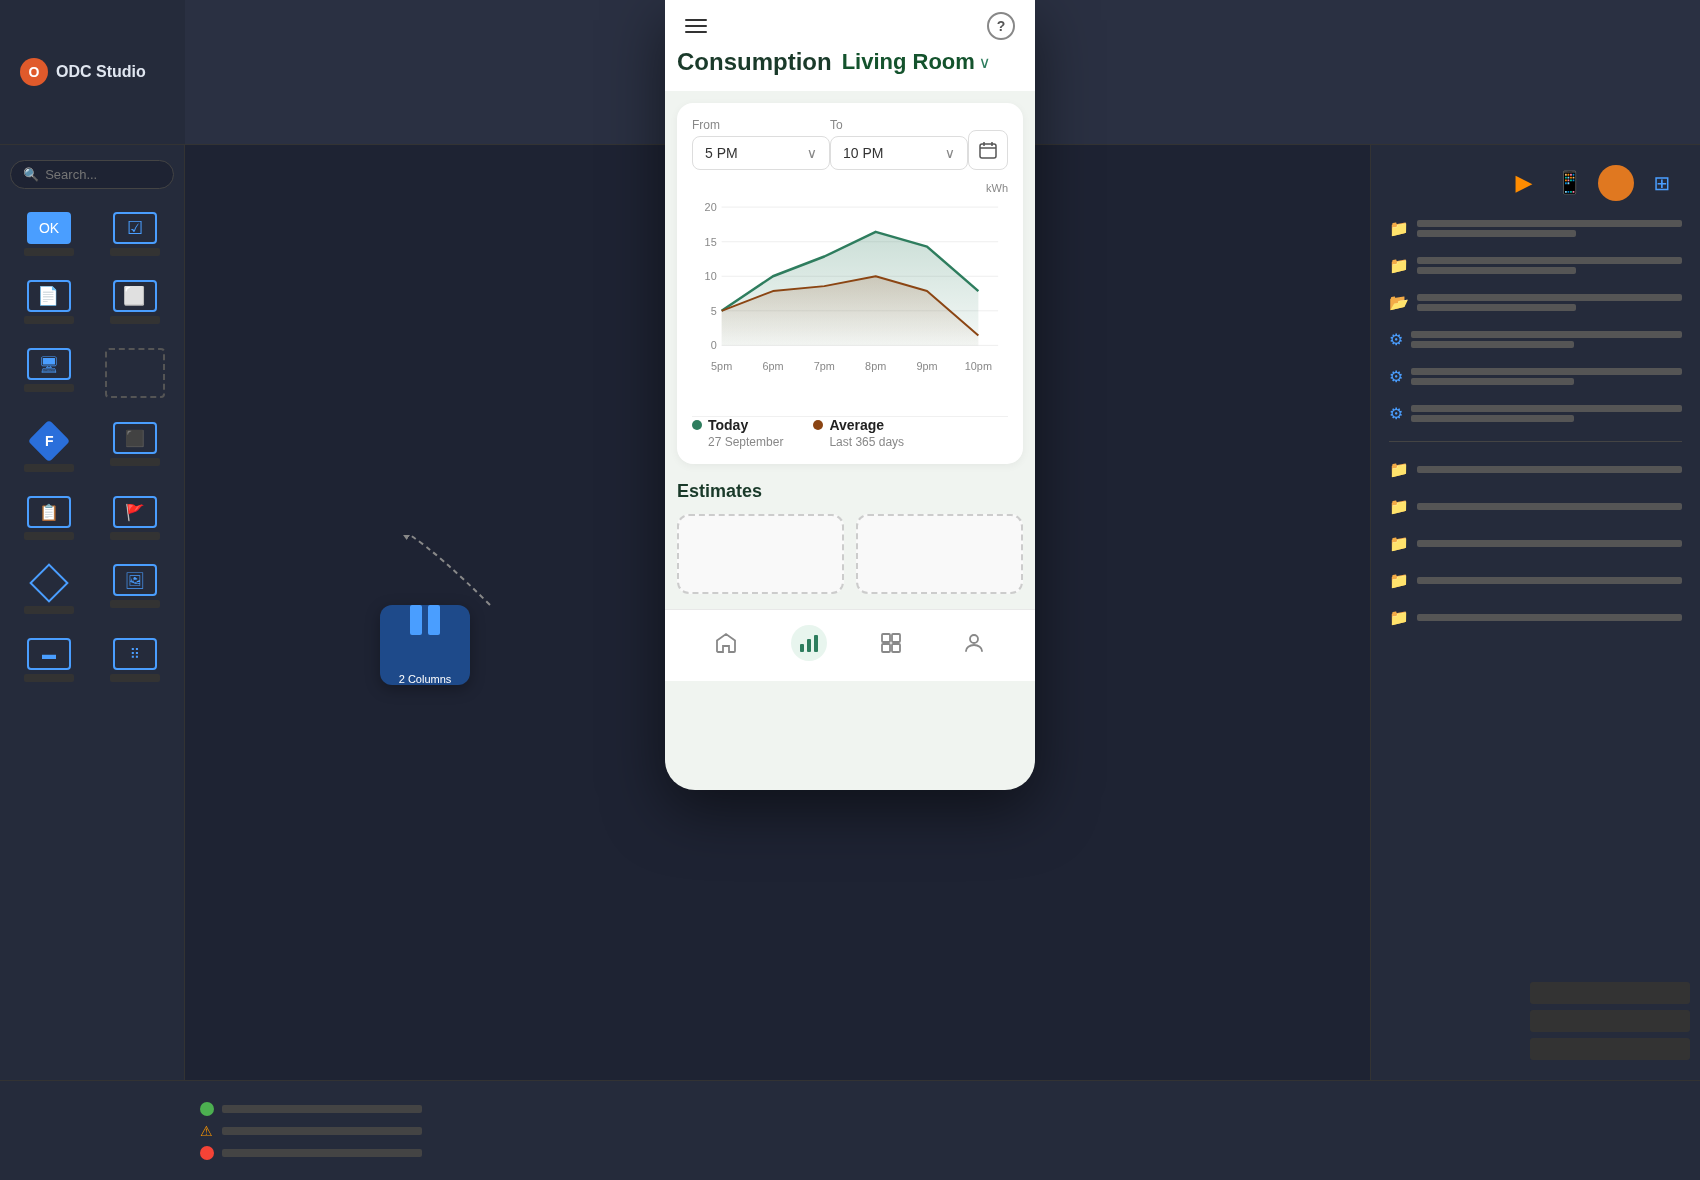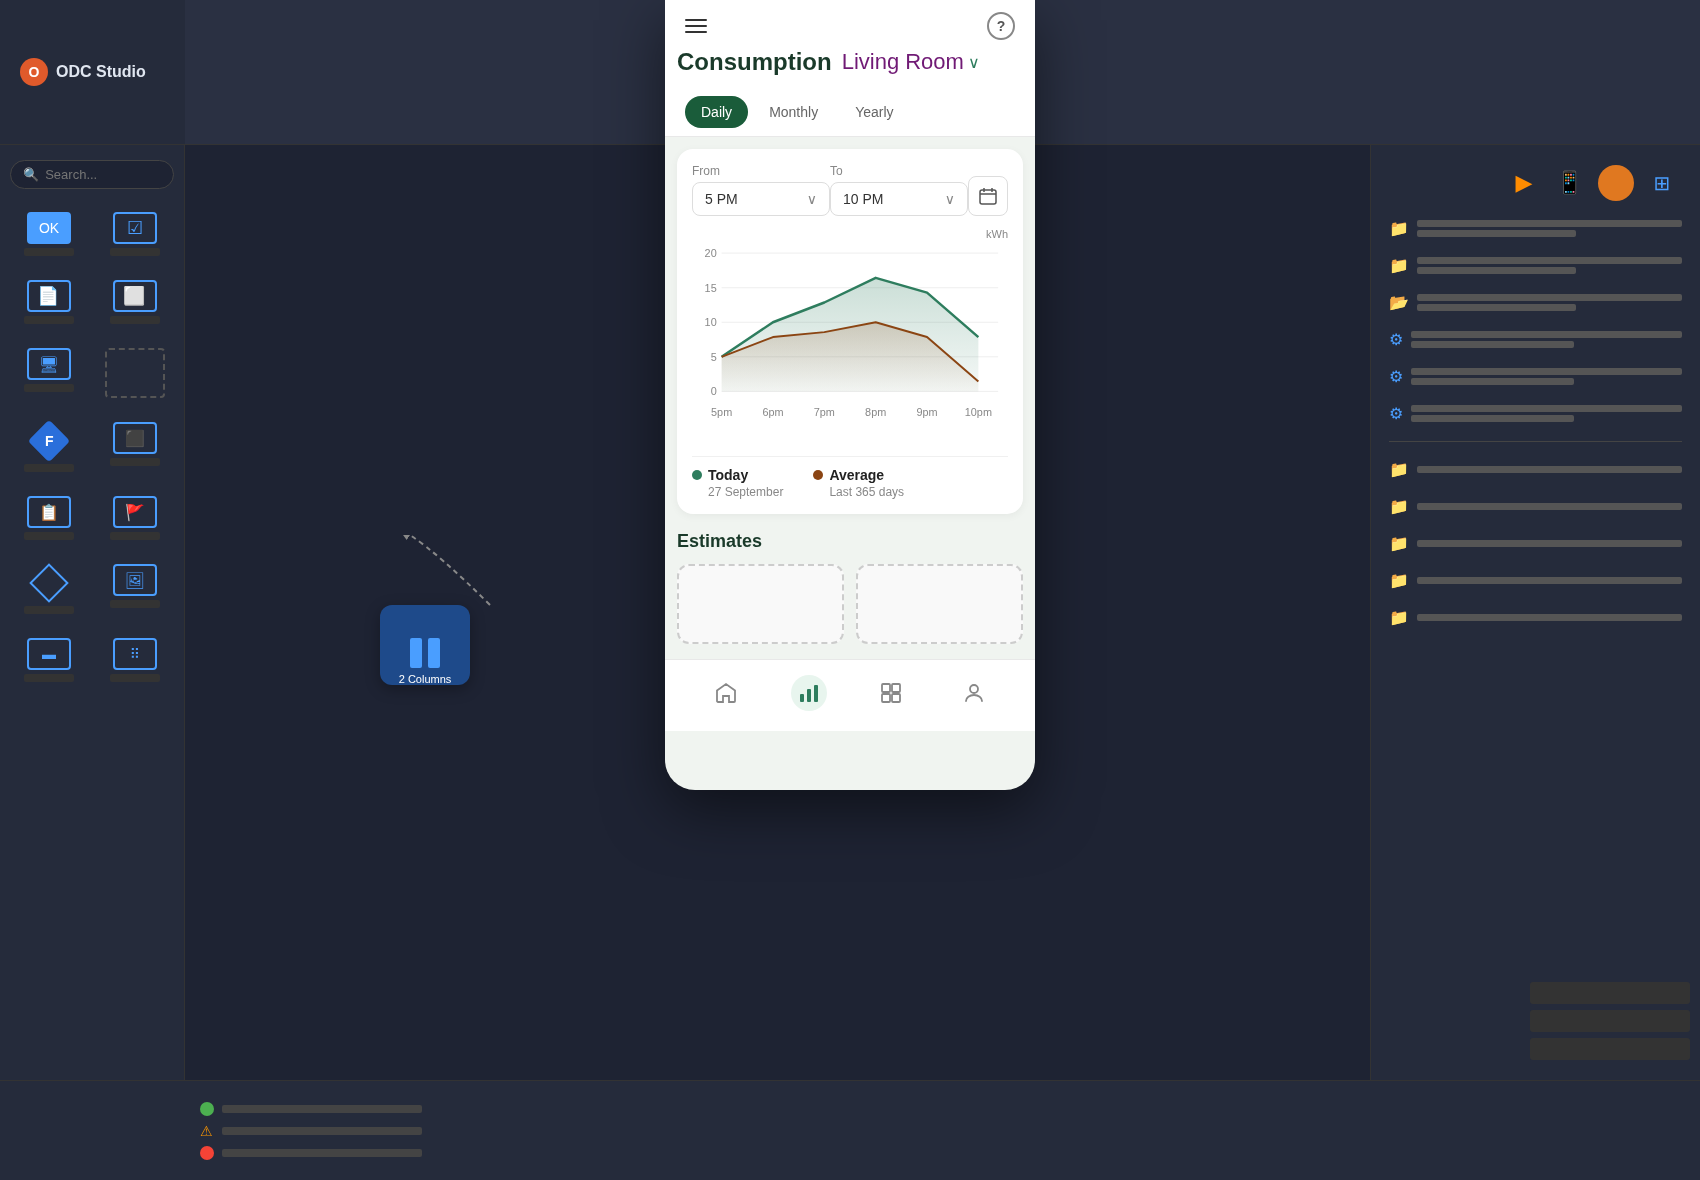--- a/index.html
+++ b/index.html
@@ -301,22 +301,22 @@
 
     .room-selector {
       display: flex;
       align-items: center;
       gap: 4px;
       cursor: pointer;
     }
 
     .room-text {
       font-size: 22px;
-      font-weight: 400;
-      color: #701a75;
+      font-weight: 700;
+      color: #14532d;
     }
 
     .chevron-down {
       color: #2e7d5e;
       font-size: 16px;
     }
 
     
     .tabs-area {
       background: white;
@@ -411,22 +411,21 @@
     .chart-svg-container {
       width: 100%;
       height: 200px;
       position: relative;
     }
 
     
     .chart-legend {
       display: flex;
       gap: 30px;
-      margin-top: 14px;
-      padding-top: 10px;
+      margin-top: 20px;
       border-top: 1px solid #f0f0f0;
     }
 
     .legend-item {
       display: flex;
       flex-direction: column;
       gap: 2px;
     }
 
     .legend-dot-row {
@@ -517,21 +516,21 @@
     }
 
     .two-columns-box {
       background: #1e4a8a;
       border-radius: 12px;
       width: 90px;
       height: 80px;
       display: flex;
       flex-direction: column;
       align-items: center;
-      justify-content: flex-end;
+      justify-content: space-between;
       gap: 5px;
       box-shadow: 0 4px 15px rgba(0,0,0,0.3);
       cursor: pointer;
     }
 
     .two-col-icons {
       display: flex;
       gap: 6px;
     }
 
@@ -797,27 +796,20 @@
   <div class="phone-title-area">
     <div class="phone-title">
       <span class="consumption-text">Consumption</span>
       <div class="room-selector">
         <span class="room-text">Living Room</span>
         <span class="chevron-down">∨</span>
       </div>
     </div>
   </div>
 
-  <div class="tabs-area">
-    <div class="tabs">
-      <button class="tab active">Daily</button>
-      <button class="tab">Monthly</button>
-      <button class="tab">Yearly</button>
-    </div>
-  </div>
 
   <div class="chart-area">
 
     <div class="time-selectors">
       <div style="flex:1;">
         <div class="time-label">From</div>
         <div class="time-select">
           <span>5 PM</span>
           <span class="time-select-arrow">∨</span>
         </div>

